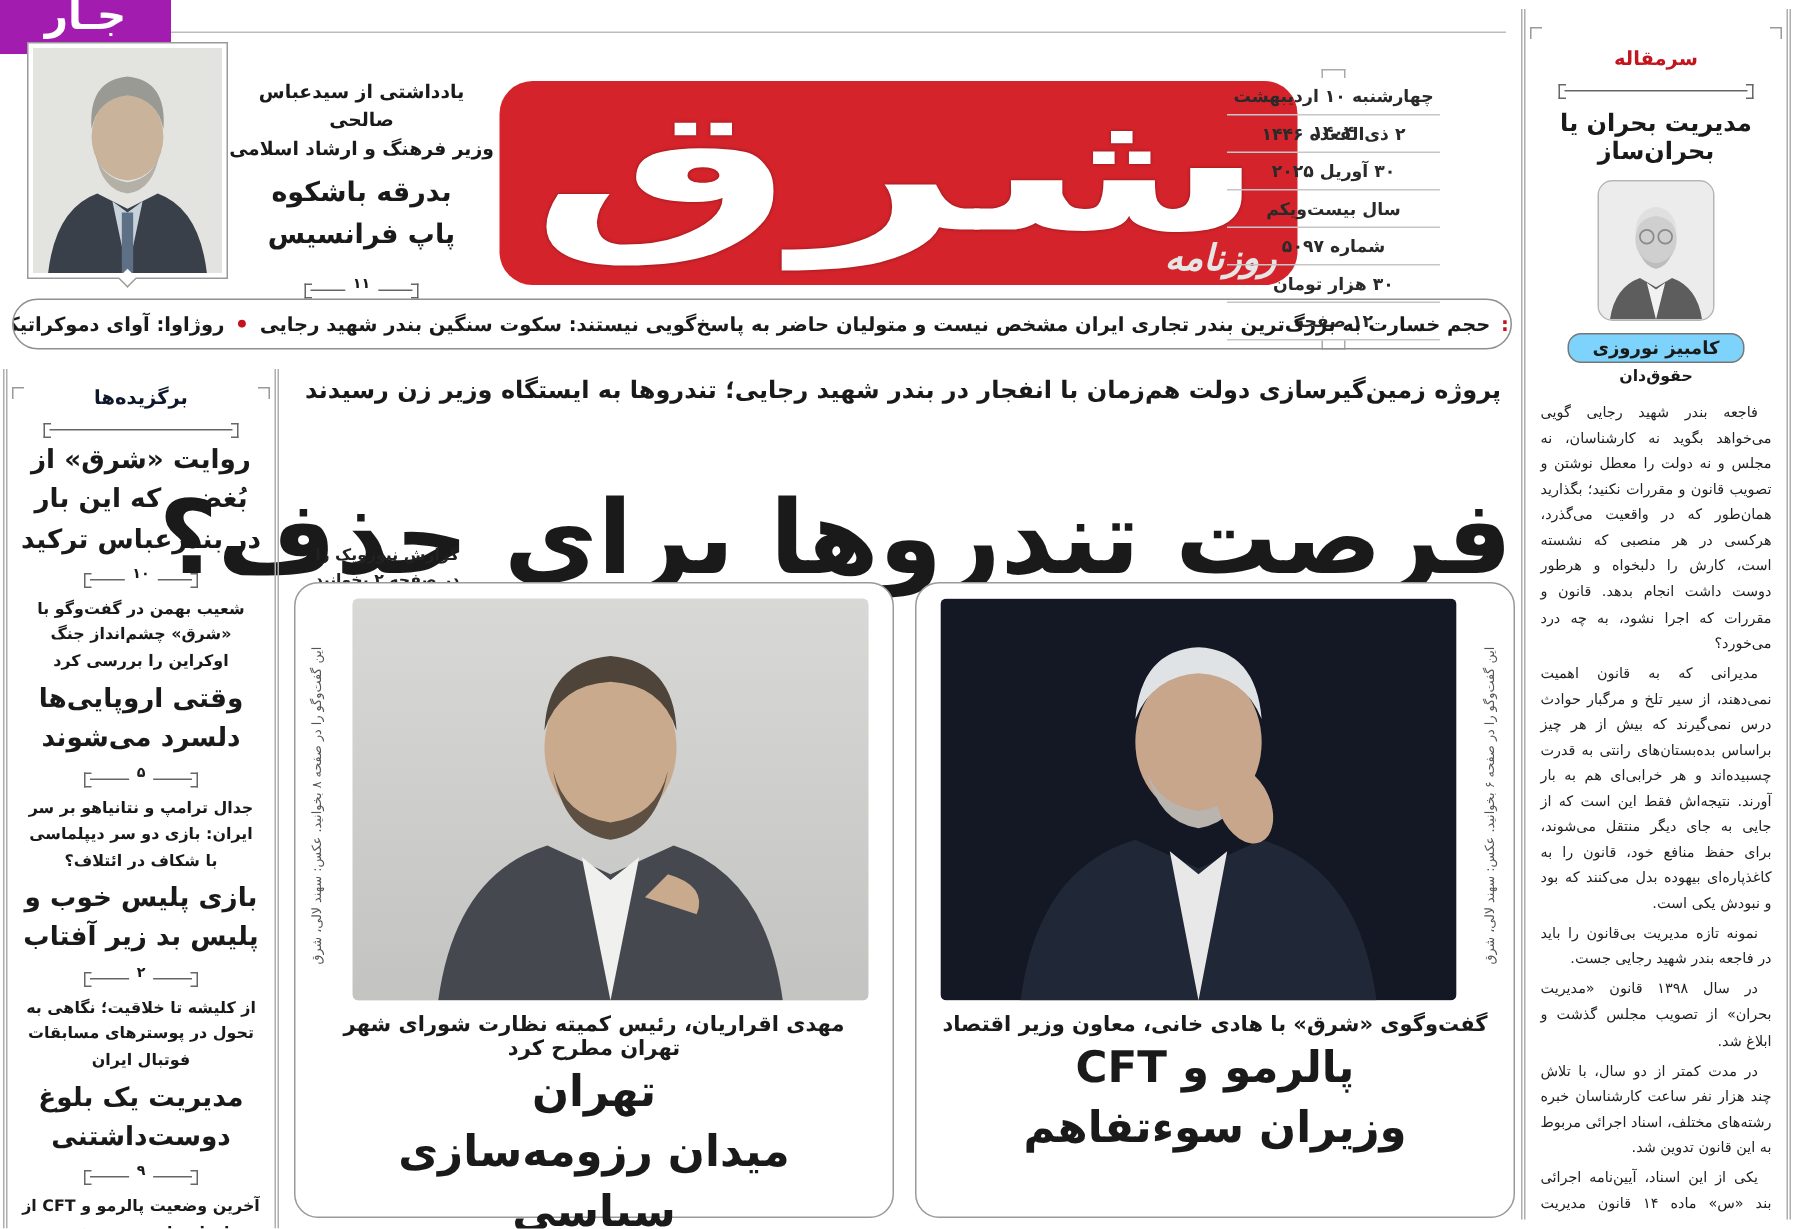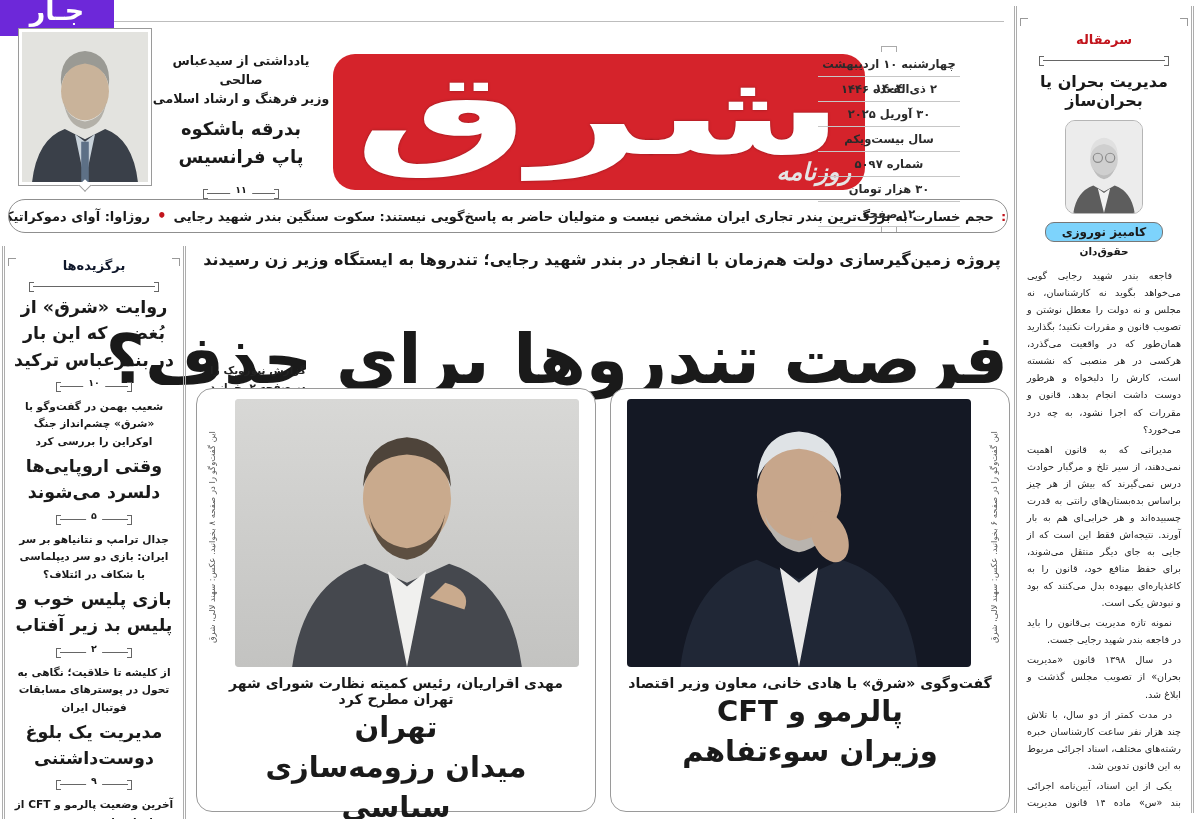--- a/index.html
+++ b/index.html
@@ -3,21 +3,21 @@
 <meta charset="utf-8">
 <style>
   html,body{margin:0;padding:0;}
   body{
     width:1200px;height:819px;position:relative;overflow:hidden;background:#fff;
     font-family:"DejaVu Sans", sans-serif;direction:rtl;color:#1a1a1a;
   }
   .abs{position:absolute;}
   
   .top-rule{top:21px;left:104px;width:900px;border-top:1px solid #bdbdbd;height:0;}
-  .jaar-banner{top:0;left:0;width:114px;height:36px;background:#6d28d9;display:flex;align-items:flex-start;justify-content:center;overflow:hidden;}
+  .jaar-banner{top:0;left:0;width:114px;height:36px;background:#a21caf;display:flex;align-items:flex-start;justify-content:center;overflow:hidden;}
   .jaar-banner span{color:#fff;font-weight:bold;font-size:27px;line-height:34px;letter-spacing:4px;margin-top:-6px;}
   
   .pope-photo{top:28px;left:18px;width:134px;height:158px;border:1px solid #9a9a9a;background:#fff;padding:3px;box-sizing:border-box;}
   .pope-photo svg{width:100%;height:100%;display:block;}
   .pope-photo::after{content:'';position:absolute;bottom:-5px;left:50%;width:8px;height:8px;background:#fff;border-right:1px solid #9a9a9a;border-bottom:1px solid #9a9a9a;transform:translateX(-50%) rotate(45deg);}
   .pope-note{top:52px;left:152px;width:178px;text-align:center;}
   .pope-kicker{font-size:12.5px;font-weight:bold;line-height:1.5;}
   .pope-title{font-size:18px;font-weight:bold;line-height:1.45;margin-top:8px;}
   
   .masthead{top:54px;left:333px;width:532px;height:136px;background:#d5232b;border-radius:22px;}

